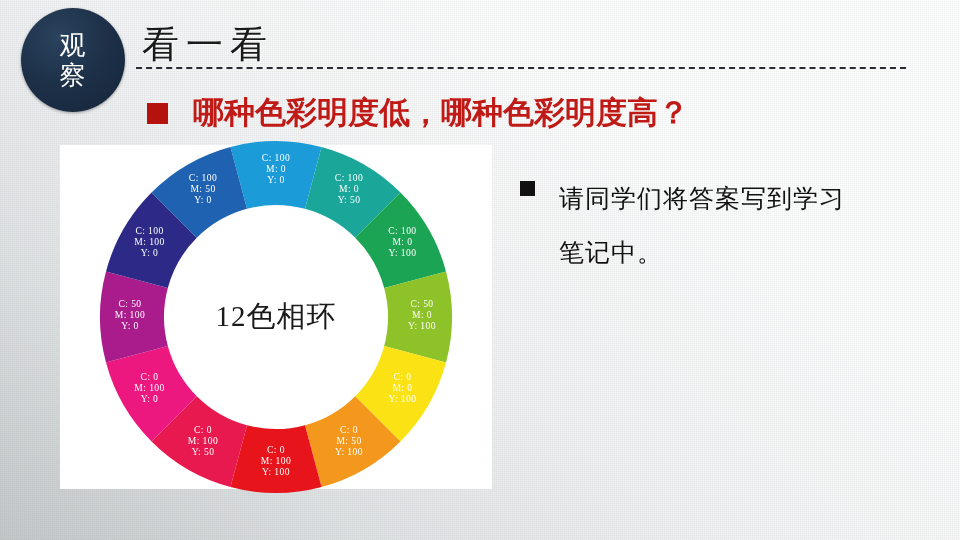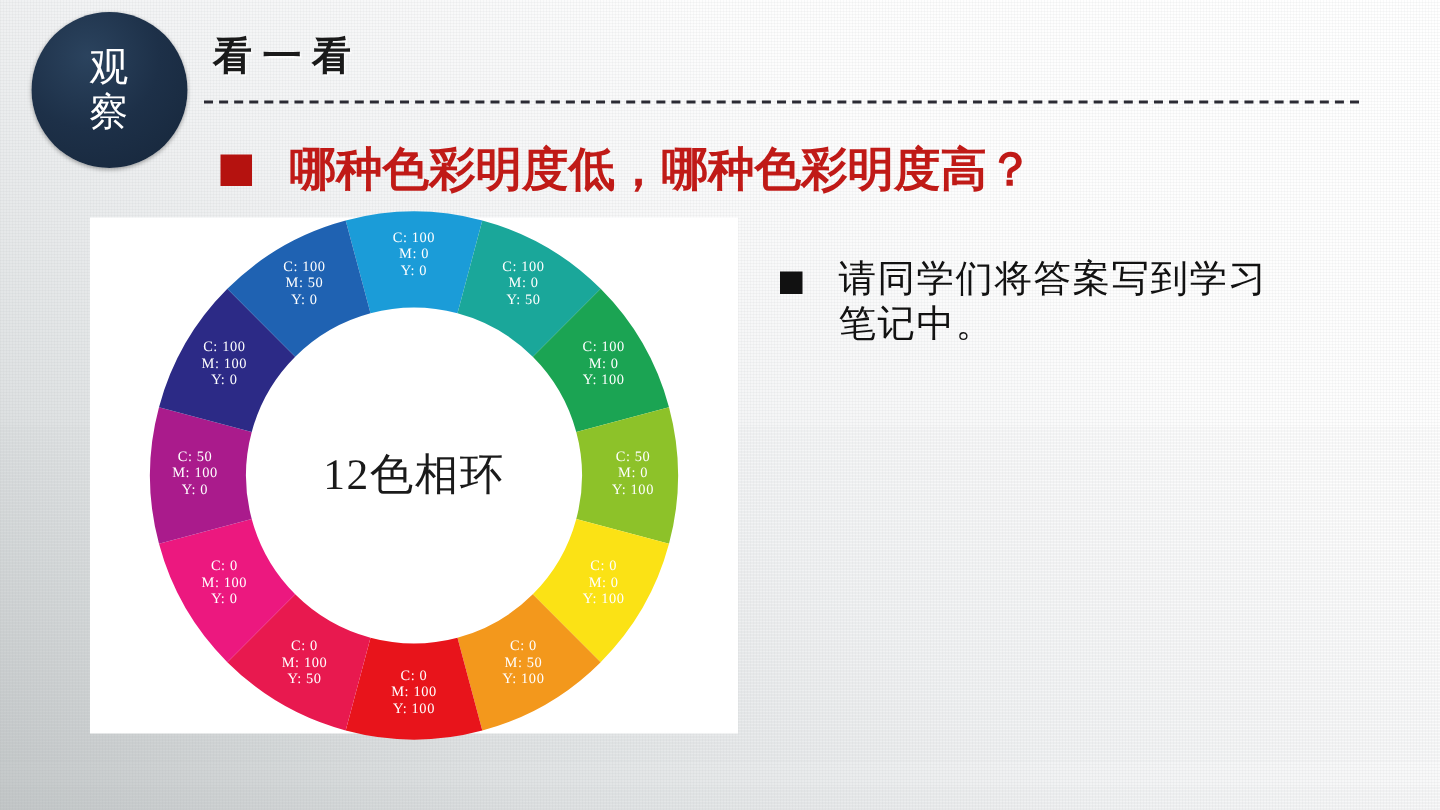--- a/index.html
+++ b/index.html
@@ -54,22 +54,22 @@
     letter-spacing: 1px;
     font-weight: 400;
   }
 
   
   #kicker {
     position: absolute;
     left: 142px;
     top: 20px;
     font-family: "Liberation Serif", "DejaVu Serif", serif;
-    font-size: 26px;
-    font-weight: bold;
+    font-size: 37px;
+    font-weight: normal;
     letter-spacing: 7px;
     color: #1a1a1a;
     text-shadow: 1px 1px 0 rgba(255,255,255,.7);
     white-space: nowrap;
   }
   #rule {
     position: absolute;
     left: 136px;
     top: 67px;
     width: 770px;
@@ -111,21 +111,21 @@
   #note-bullet {
     width: 15px;
     height: 15px;
     background: #111111;
     margin-top: 9px;
     flex: 0 0 auto;
   }
   #note-text {
     font-family: "Liberation Serif", "DejaVu Serif", serif;
     font-size: 25px;
-    line-height: 30px;
+    line-height: 54px;
     color: #121212;
     max-width: 300px;
     letter-spacing: 1px;
   }
 
   
   #picture {
     position: absolute;
     left: 60px;
     top: 145px;

